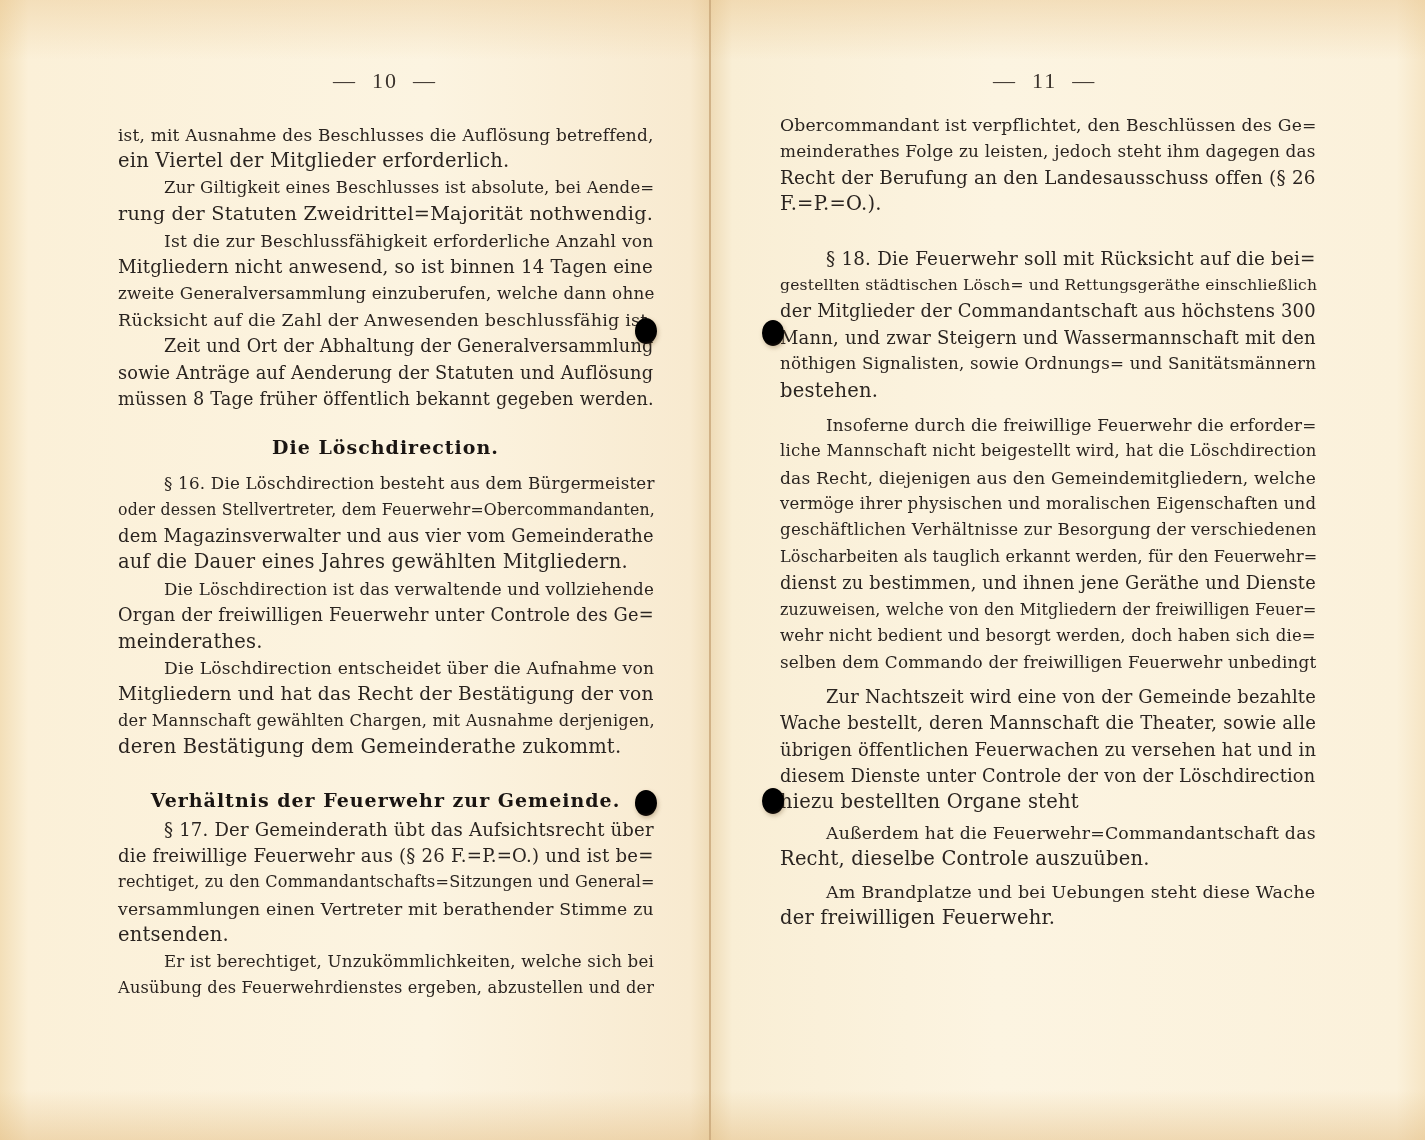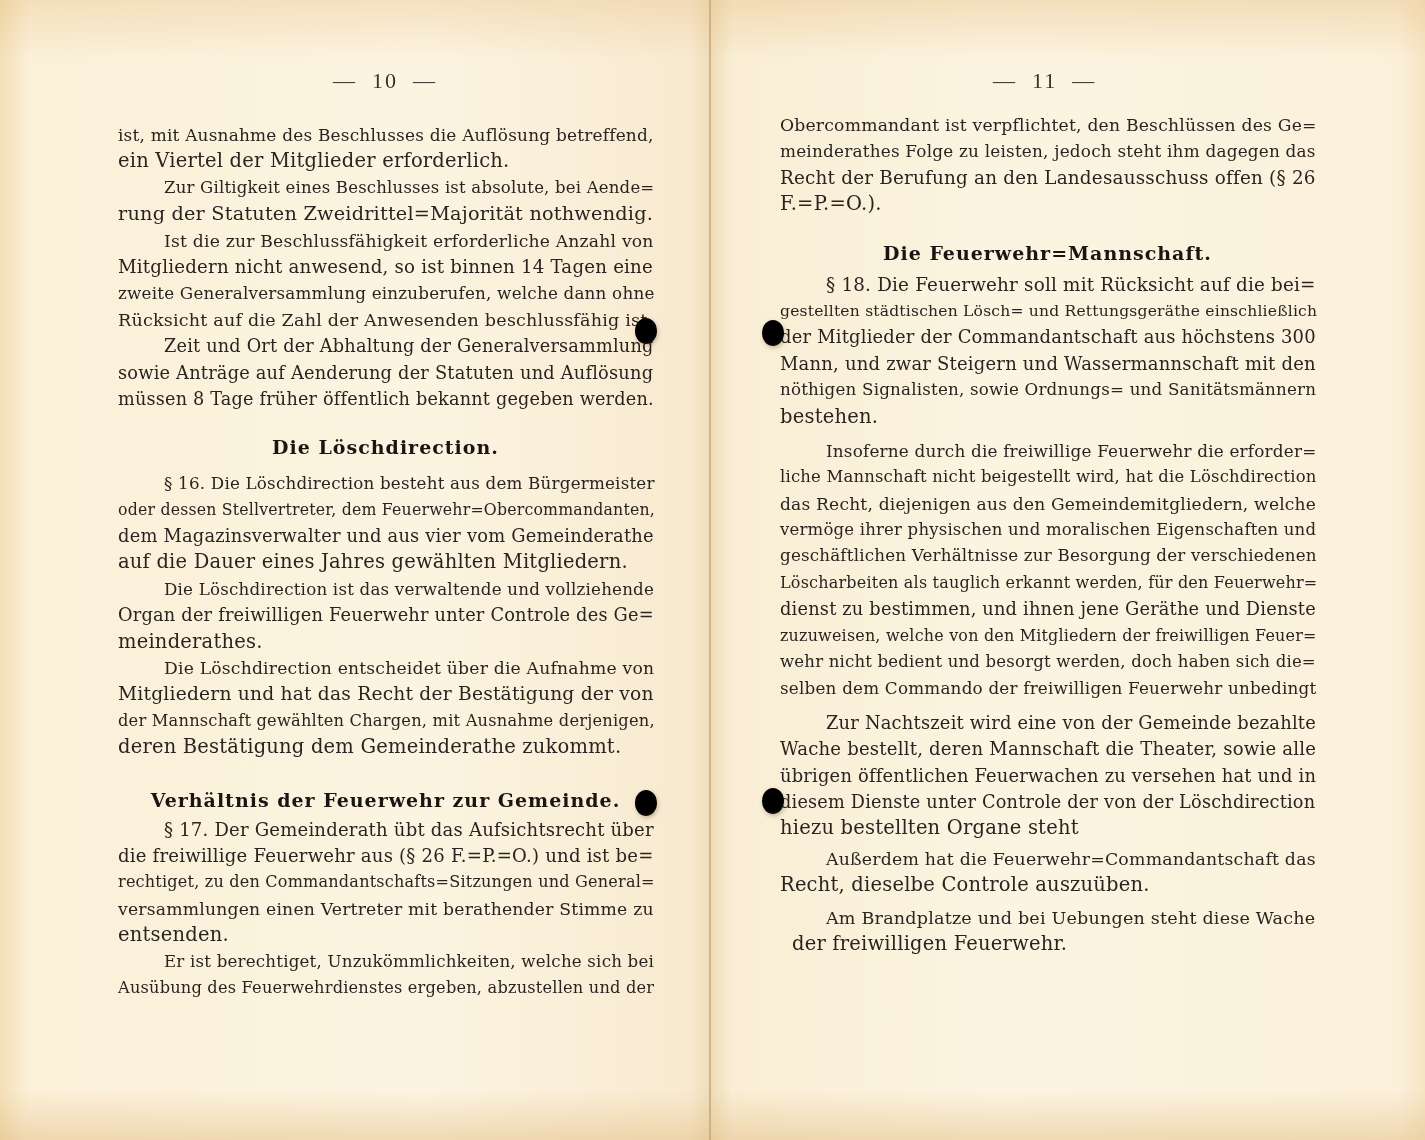--- a/index.html
+++ b/index.html
@@ -187,21 +187,20 @@
   </div>
 
   <div class="column right-col text">
 
     <span class="line" style="display: block; font-size: 17.19px;">Obercommandant ist verpflichtet, den Beschlüssen des Ge=</span>
     <span class="line" style="display: block; font-size: 16.88px;">meinderathes Folge zu leisten, jedoch steht ihm dagegen das</span>
     <span class="line" style="display: block; font-size: 18.37px;">Recht der Berufung an den Landesausschuss offen (§ 26</span>
     <span class="line last" style="display: block;">F.=P.=O.).</span>
 
     <div class="gap-l1"></div>
-    <span class="heading">Die Feuerwehr=Mannschaft.</span>
     <div style="height:6px"></div>
 
     <span class="line indent" style="display: block; font-size: 18.34px;">§ 18. Die Feuerwehr soll mit Rücksicht auf die bei=</span>
     <span class="line" style="display: block; font-size: 15.55px;">gestellten städtischen Lösch= und Rettungsgeräthe einschließlich</span>
     <span class="line" style="display: block; font-size: 17.93px;">der Mitglieder der Commandantschaft aus höchstens 300</span>
     <span class="line" style="display: block; font-size: 17.99px;">Mann, und zwar Steigern und Wassermannschaft mit den</span>
     <span class="line" style="display: block; font-size: 16.69px;">nöthigen Signalisten, sowie Ordnungs= und Sanitätsmännern</span>
     <span class="line last" style="display: block;">bestehen.</span>
     <div style="height:8px"></div>
 
@@ -222,20 +221,20 @@
     <span class="line" style="display: block; font-size: 17.86px;">übrigen öffentlichen Feuerwachen zu versehen hat und in</span>
     <span class="line" style="display: block; font-size: 17.71px;">diesem Dienste unter Controle der von der Löschdirection</span>
     <span class="line last" style="display: block;">hiezu bestellten Organe steht</span>
     <div style="height:4px"></div>
 
     <span class="line indent" style="display: block; font-size: 17.34px;">Außerdem hat die Feuerwehr=Commandantschaft das</span>
     <span class="line last" style="display: block;">Recht, dieselbe Controle auszuüben.</span>
     <div style="height:6px"></div>
 
     <span class="line indent" style="display: block; font-size: 17.56px;">Am Brandplatze und bei Uebungen steht diese Wache</span>
-    <span class="line last" style="display: block; margin-left: 12px;">der freiwilligen Feuerwehr.</span>
+    <span class="line last" style="display: block;">der freiwilligen Feuerwehr.</span>
   </div>
 
   <div class="hole hole-1"></div>
   <div class="hole hole-2"></div>
   <div class="hole hole-3"></div>
   <div class="hole hole-4"></div>
 </div>
 
 </body></html>

